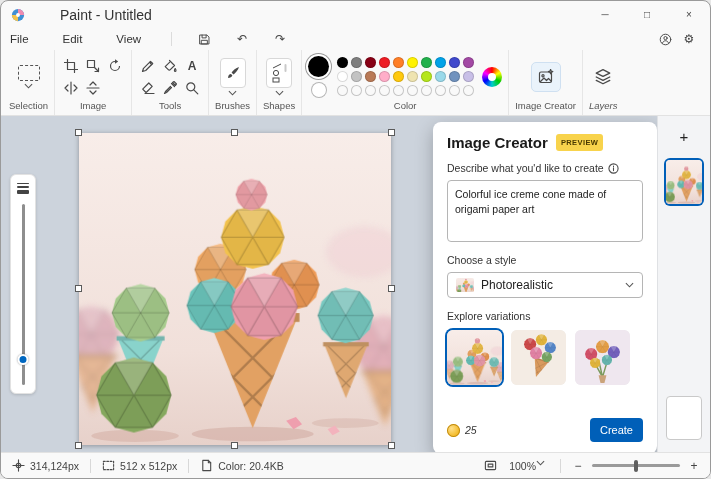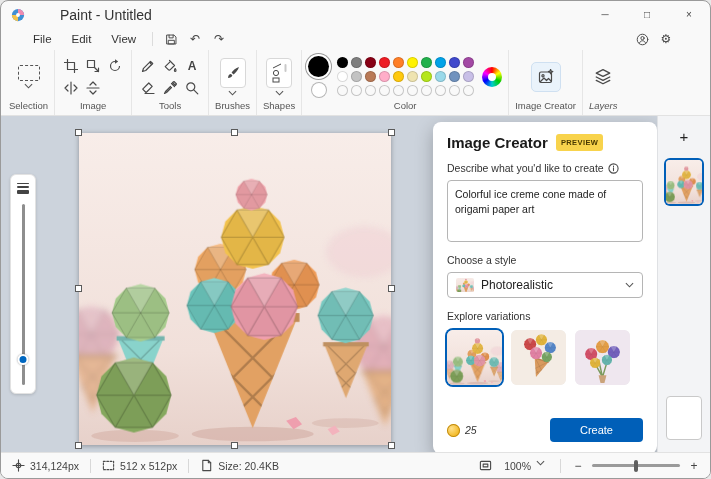--- a/index.html
+++ b/index.html
@@ -14,21 +14,21 @@
     border:1px solid #9a9a9a; border-radius:8px; overflow:hidden;
     display:flex; flex-direction:column; background:#f9f9f9;
   }
   
   .titlebar { height:27px; display:flex; align-items:center; padding-left:10px; flex:0 0 auto; }
   .app-logo { width:14px; height:14px; margin-right:8px; }
   .title-text { font-size:14px; color:#333;padding-left:27px; }
   .win-controls { margin-left:auto; display:flex; height:100%; }
   .win-btn { width:42px; height:100%; display:flex; align-items:center; justify-content:center; font-size:10px; color:#444; cursor:default; }
   
-  .menubar { height:22px; display:flex; align-items:center; padding:0 23px; gap:2px; flex:0 0 auto; }
+  .menubar { height:22px; display:flex; align-items:center; padding:0 0; gap:16px; flex:0 0 auto; }
   .menu-item { font-size:11.5px; color:#333; padding:2px 9px; border-radius:4px; }
   .mb-icon { width:22px; height:18px; display:flex; align-items:center; justify-content:center; font-size:12px; color:#444; border-radius:4px; }
   .mb-divider { width:1px; height:14px; background:#dcdcdc; margin:0 5px; }
   .mb-right { margin-left:auto; display:flex; align-items:center; gap:6px; padding-right:10px; }
   
   .ribbon { height:66px; display:flex; align-items:stretch; border-bottom:1px solid #e2e2e2; flex:0 0 auto; padding:0 2px; }
   .rgroup { display:flex; flex-direction:column; align-items:center; padding:4px 6px 0 6px; border-right:1px solid #e6e6e6; }
   .rgroup:last-child { border-right:none;font-style:italic; }
   .ricons { flex:1; display:flex; align-items:center; justify-content:center; gap:4px; }
   .rlabel { font-size:9.5px; color:#555; padding:1px 0 4px 0; text-align:center; white-space:nowrap; }
@@ -88,36 +88,36 @@
   .style-thumb svg { display:block; width:100%; height:100%; }
   .style-text { font-size:12px; color:#222; flex:1; }
   .thumb-row { display:flex; gap:9px; margin-top:2px; }
   .var-thumb { width:55px; height:55px; border-radius:6px; overflow:hidden; position:relative; background:#eee; }
   .var-thumb svg { display:block; width:100%; height:100%; }
   .var-thumb.selected { box-shadow:0 0 0 2px #005fb8; }
   .ic-footer { margin-top:auto; display:flex; align-items:center; }
   .coin { width:13px; height:13px; border-radius:50%; background:radial-gradient(circle at 35% 35%, #ffe08a, #f2b822 70%, #cf9210); box-shadow:inset 0 0 0 1px #c08a10; }
   .credits { font-size:10.5px; color:#333; margin-left:5px;font-style:italic; }
   .create-btn { margin-left:auto; background:#005fb8; color:#fff; border:none; border-radius:4px;
-    font-family:"Liberation Sans",sans-serif; font-size:11px; padding:6px 30px; }
+    font-family:"Liberation Sans",sans-serif; font-size:11px; padding:6px 10px; }
   
   .layersrail { position:absolute; right:0; top:0; bottom:0; width:53px; background:#f3f4f6;
     border-left:1px solid #dfe1e4; display:flex; flex-direction:column; align-items:center; padding:8px 0 12px 0; }
   .addlayer { width:24px; height:24px; border-radius:4px; display:flex; align-items:center;
     justify-content:center; font-size:15px; color:#222; }
   .layer-thumb { width:36px; height:44px; border-radius:4px; overflow:hidden; background:#fff; margin-top:12px; box-shadow:0 0 0 2px #005fb8; }
   .layer-thumb svg { display:block; width:100%; height:100%; }
   .bg-layer-thumb { margin-top:auto; width:36px; height:44px; border-radius:4px; background:#fff; border:1px solid #c9c9c9; }
   
   .statusbar { height:26px; display:flex; align-items:center; padding:0 8px; gap:5px;
     border-top:1px solid #e2e2e2; background:#f9f9f9; flex:0 0 auto; font-size:10.5px; color:#444; }
   .sitem { display:flex; align-items:center; gap:5px; padding:0 3px; }
   .sdiv { width:1px; height:14px; background:#d8d8d8; margin:0 3px; }
   .sb-right { margin-left:auto; display:flex; align-items:center; gap:6px; }
-  .zoom-select { display:flex; align-items:flex-start; gap:5px; padding:2px 6px; border-radius:3px; }
+  .zoom-select { display:flex; align-items:flex-start; padding:2px 6px; border-radius:3px; }
   .ztrack { width:88px; height:3px; background:#9a9a9a; border-radius:2px; position:relative; }
   .zthumb { position:absolute; left:50%; top:50%; transform:translate(-50%,-50%); width:4px; height:12px; background:#5f5f5f; border-radius:2px; }
   .zbtn { font-size:12px; color:#444; width:16px; text-align:center; }
   .icon13 { width:13px; height:13px; }
   svg.oline path, svg.oline rect, svg.oline circle, svg.oline polyline { fill:none; stroke:#4a4a4a; stroke-width:1.2; stroke-linecap:round; stroke-linejoin:round; }
 </style>
 </head>
 <body>
 
 <div class="window">
@@ -535,21 +535,21 @@
           <rect x="1.5" y="2.5" width="11" height="9" stroke-dasharray="2 1.6"></rect>
         </svg>
       <span>512 x 512px</span>
     </div>
     <div class="sdiv"></div>
     <div class="sitem">
       <svg class="oline icon13" viewBox="0 0 14 14">
           <path d="M3 1.5h6l2.5 2.5v8.5H3z"></path>
           <path d="M9 1.5V4h2.5"></path>
         </svg>
-      <span>Size: 20.4KB</span>
+      <span>Color: 20.4KB</span>
     </div>
     <div class="sb-right">
       <svg class="oline icon13" viewBox="0 0 14 14">
           <rect x="1.5" y="2.5" width="11" height="9" rx="1"></rect>
           <path d="M4.5 5.5h5v3h-5z"></path>
         </svg>
       <div class="zoom-select">
         <span>100%</span>
         <svg class="chev" viewBox="0 0 10 6" style="margin-top:0">
             <path d="M1 1l4 4 4-4" fill="none" stroke="#555" stroke-width="1.2"></path>

